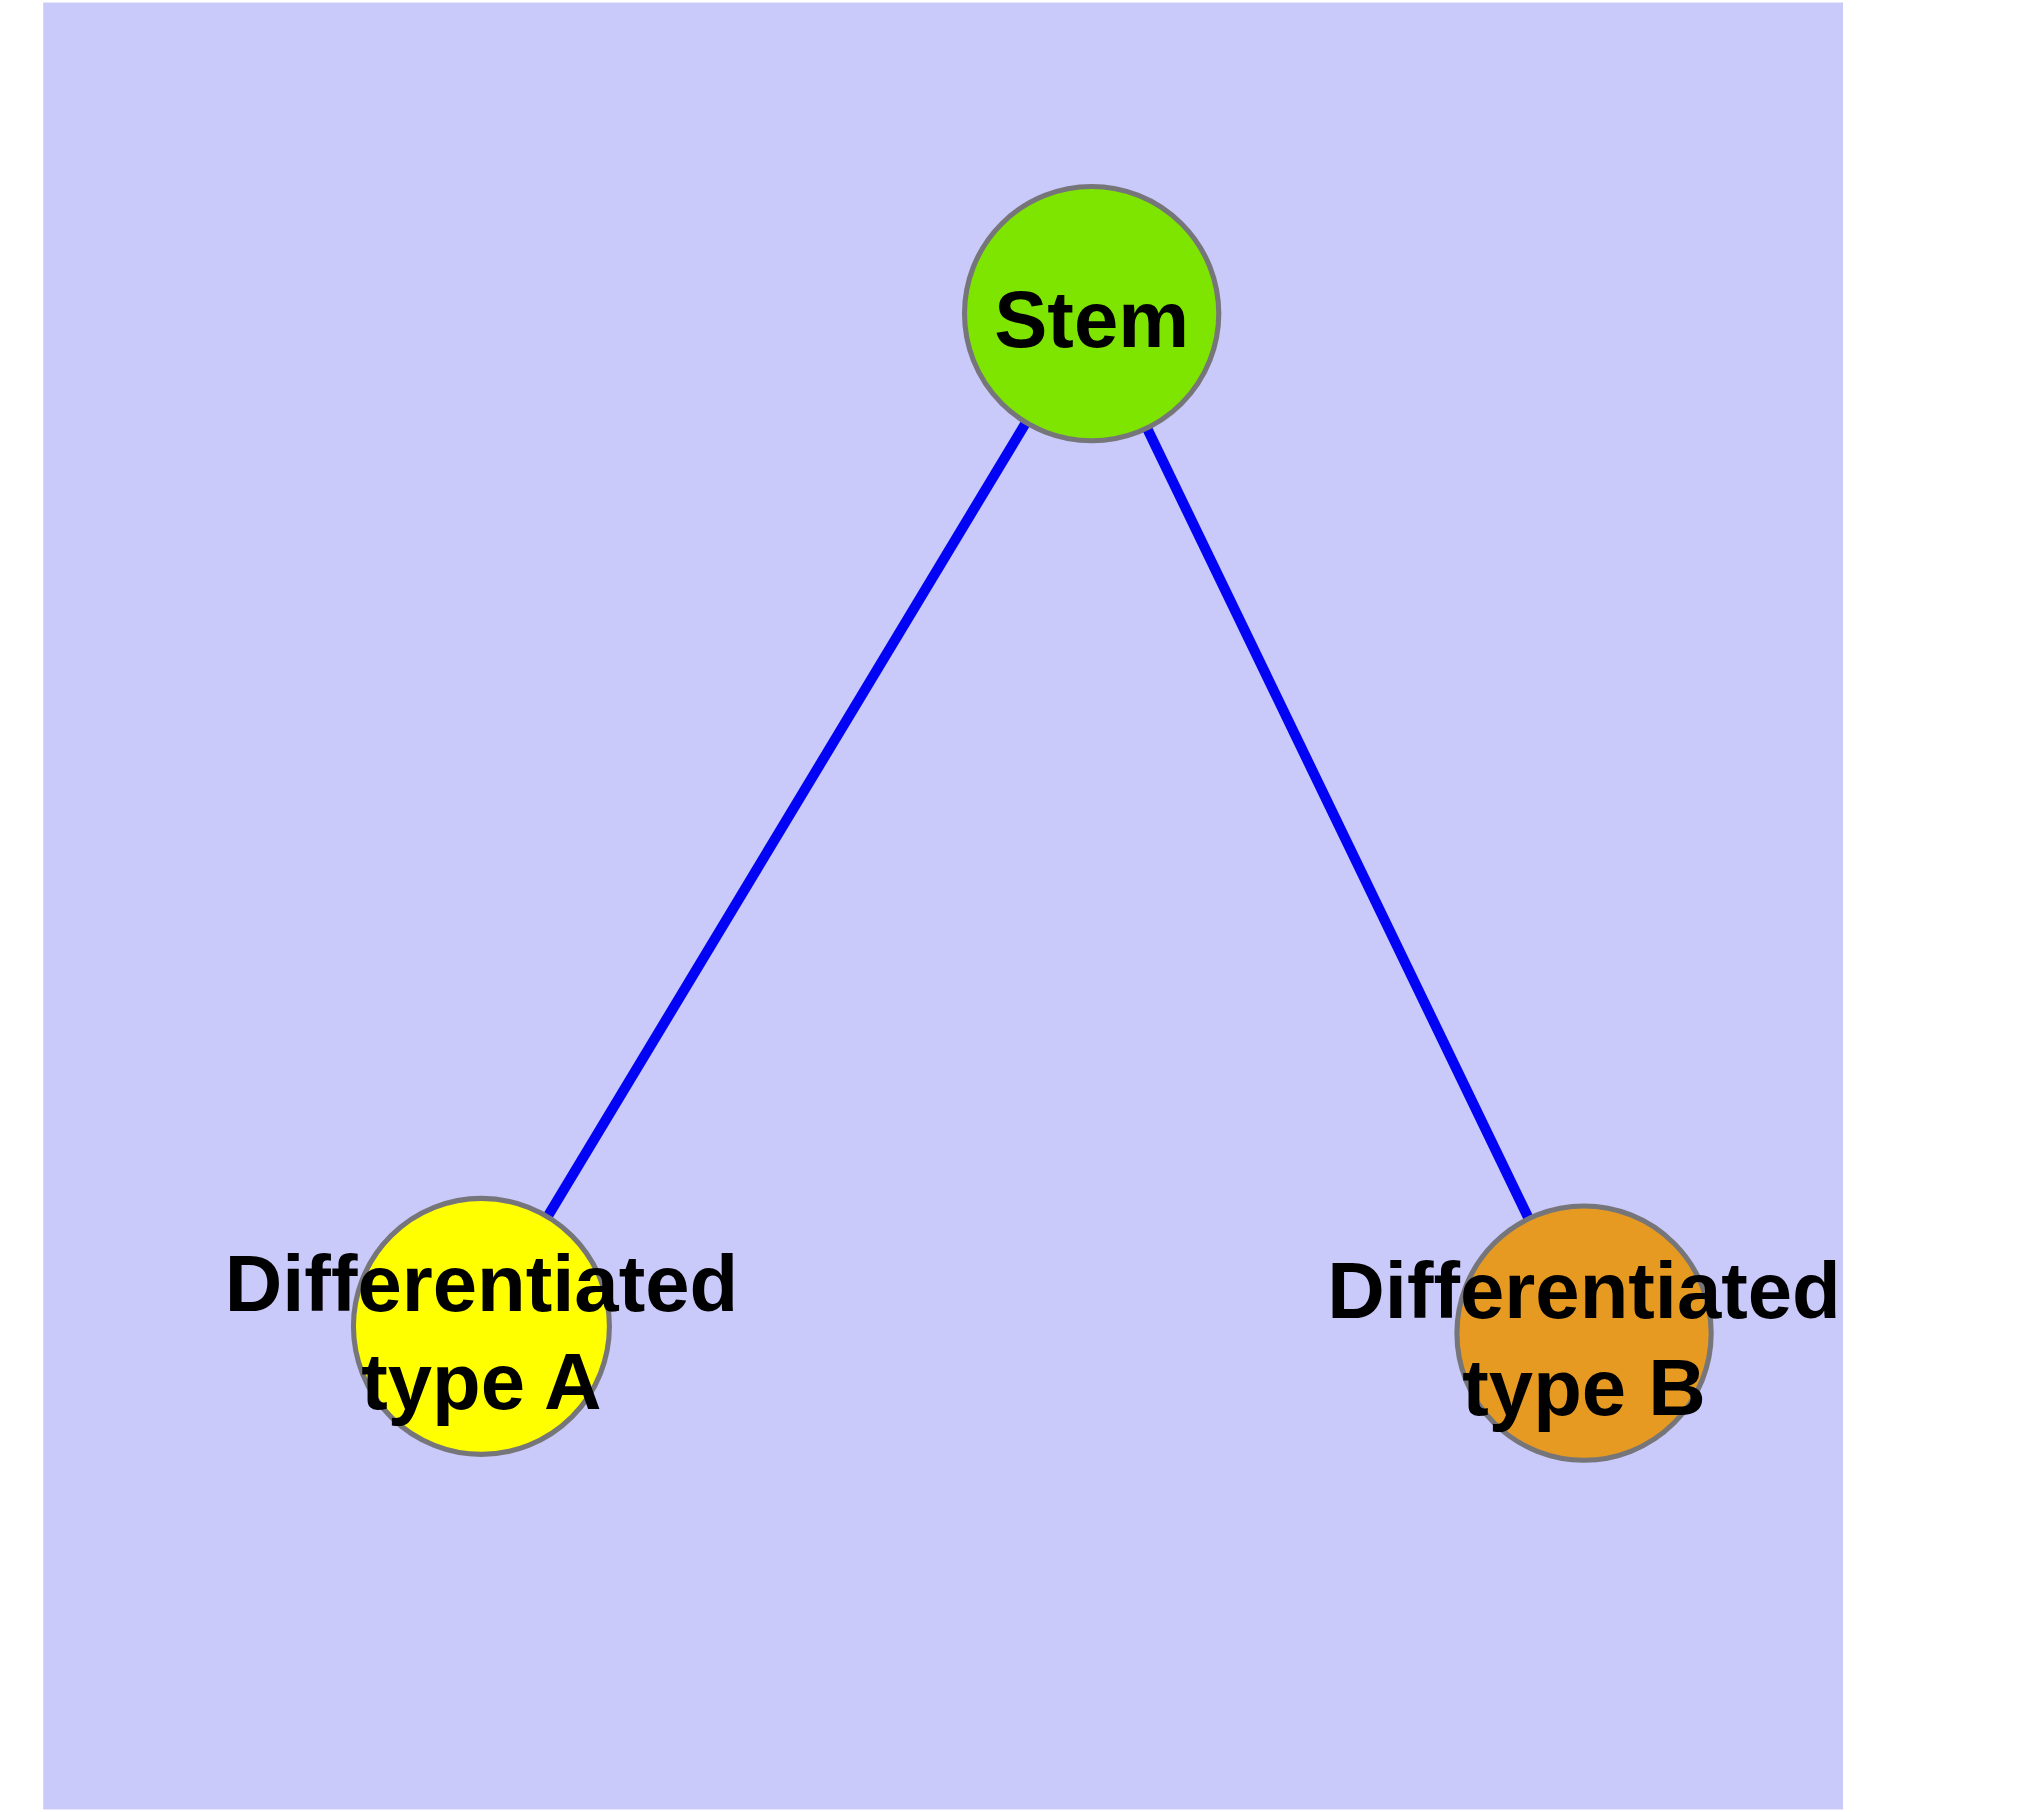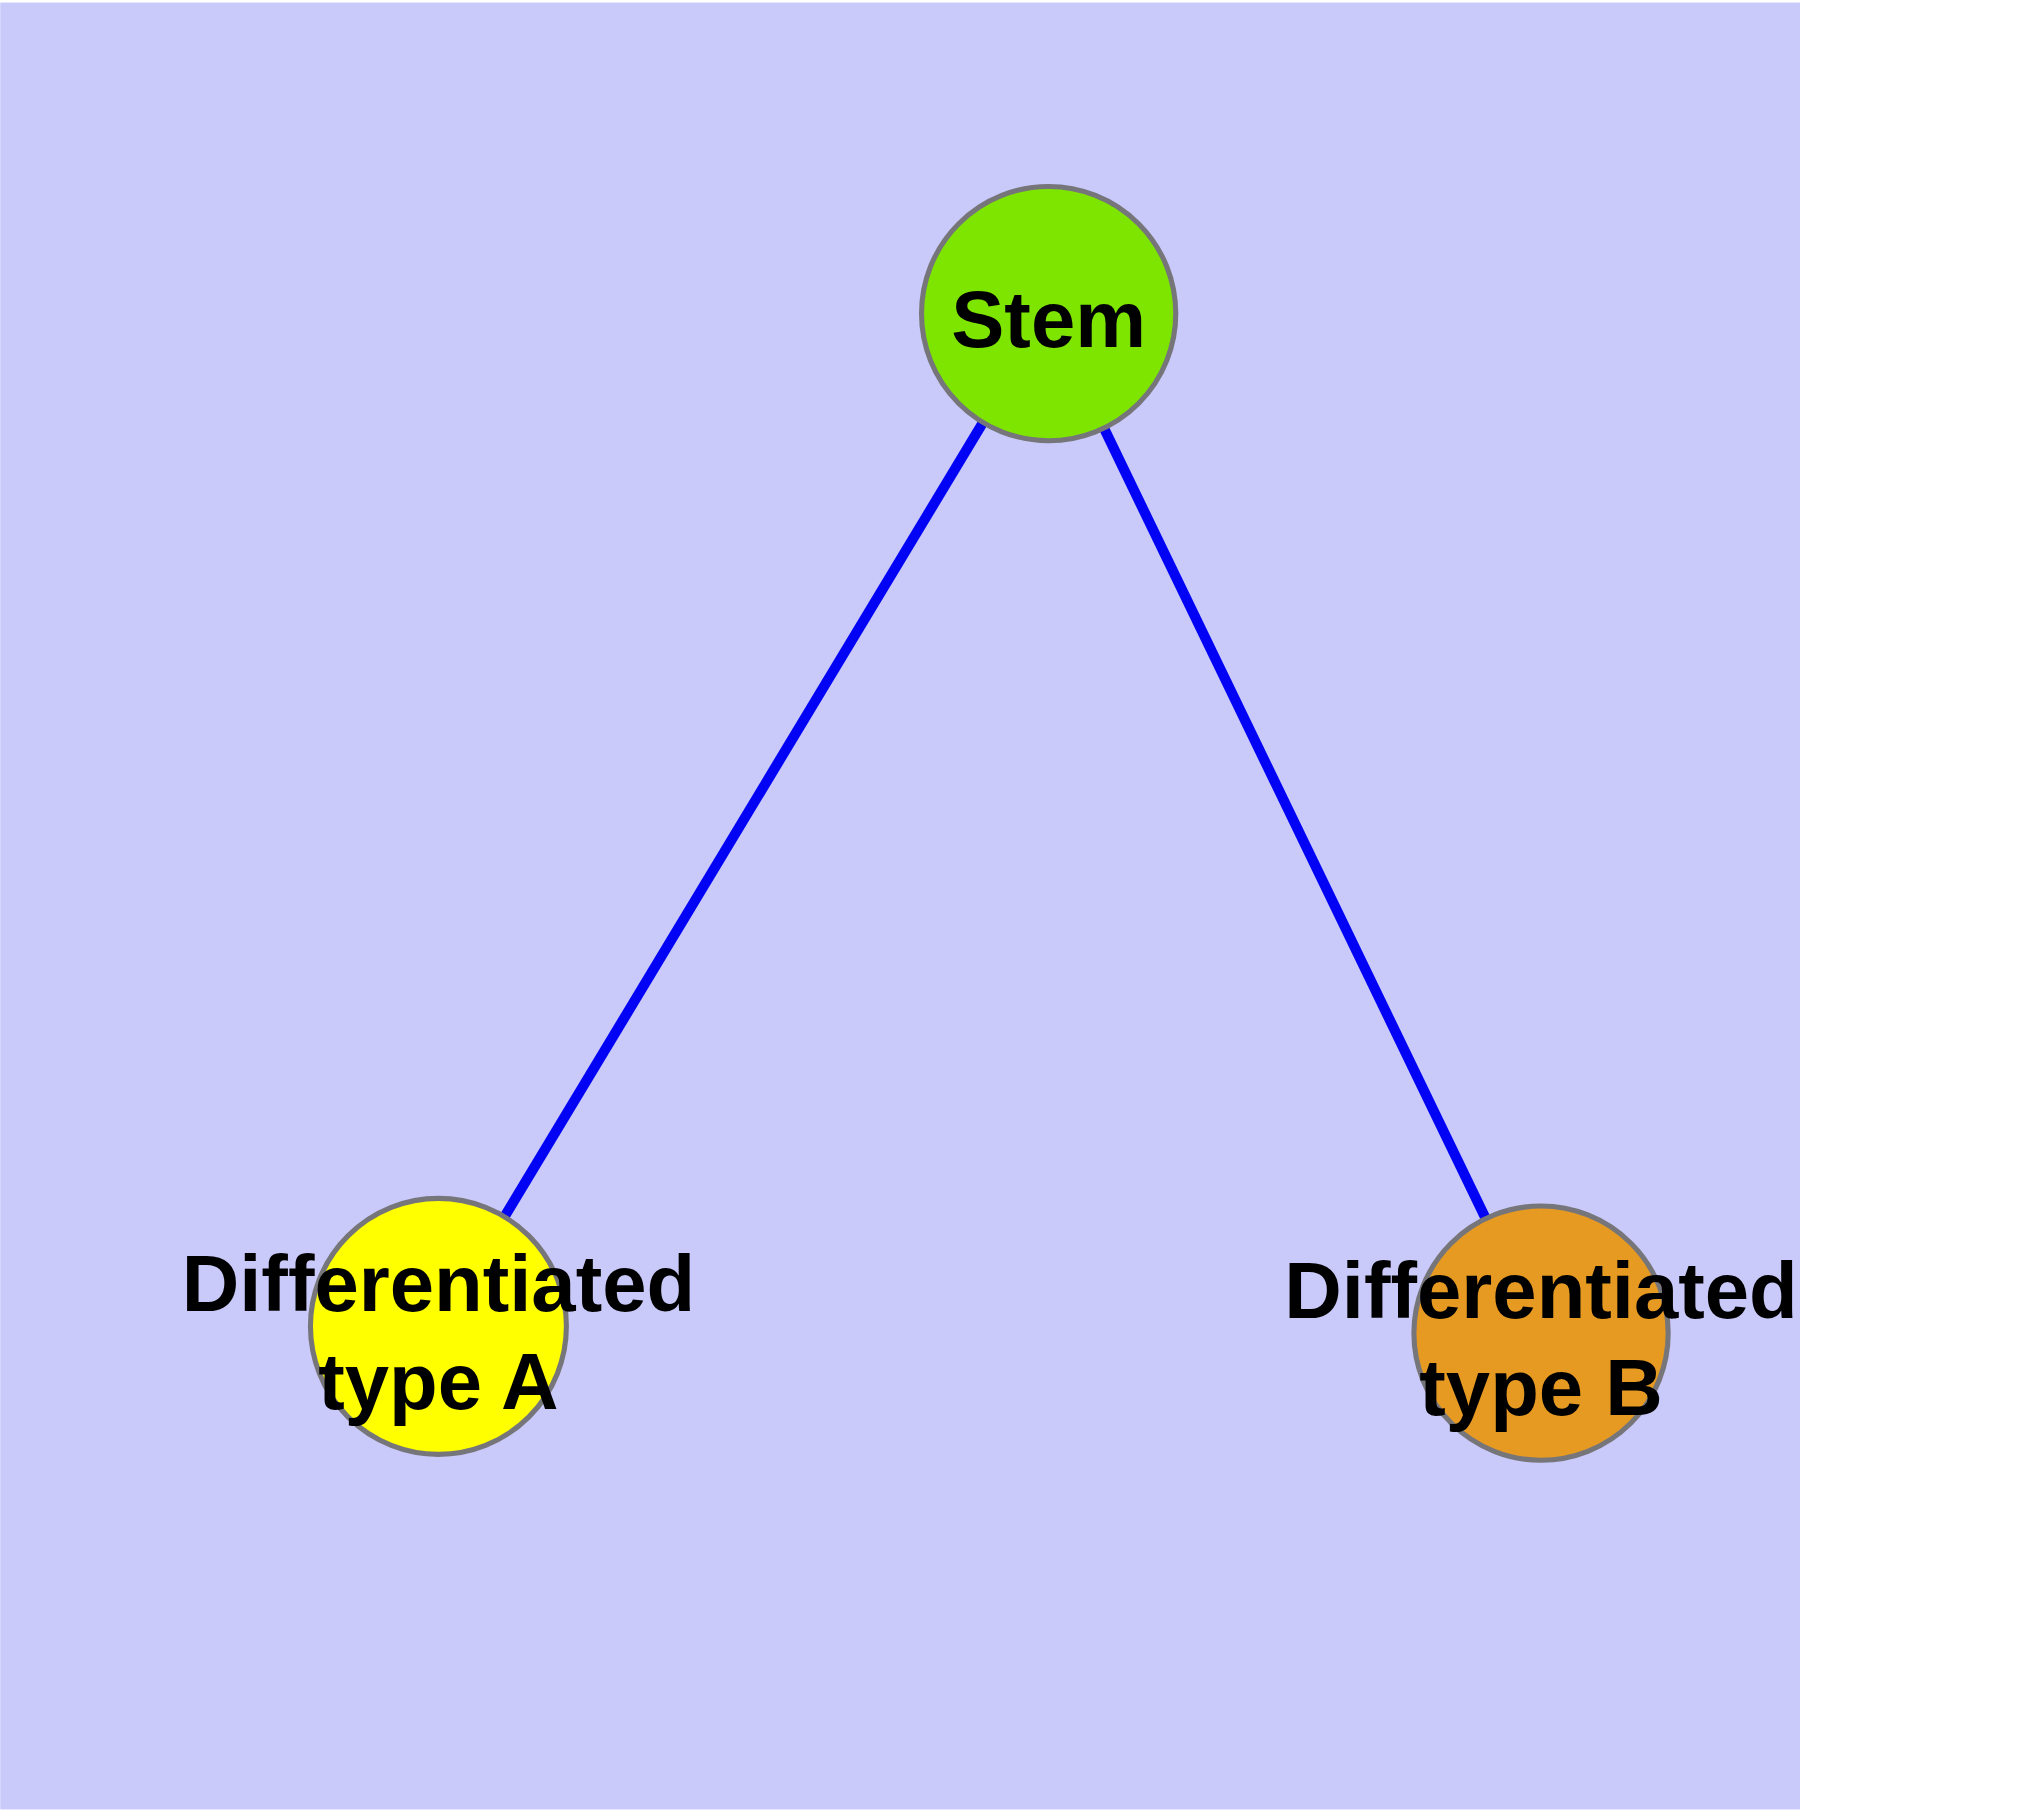--- a/index.html
+++ b/index.html
@@ -6,20 +6,21 @@
     margin: 0;
     padding: 0;
     background: #ffffff;
   }
   .stage {
     position: relative;
     width: 1800px;
     height: 1812px;
     overflow: hidden;
     font-family: "Liberation Sans", sans-serif;
+    padding-left: 43px;
   }
   svg text {
     font-family: "Liberation Sans", "DejaVu Sans", sans-serif;
     font-weight: bold;
     fill: #000000;
   }
 </style>
 </head>
 <body>
 

